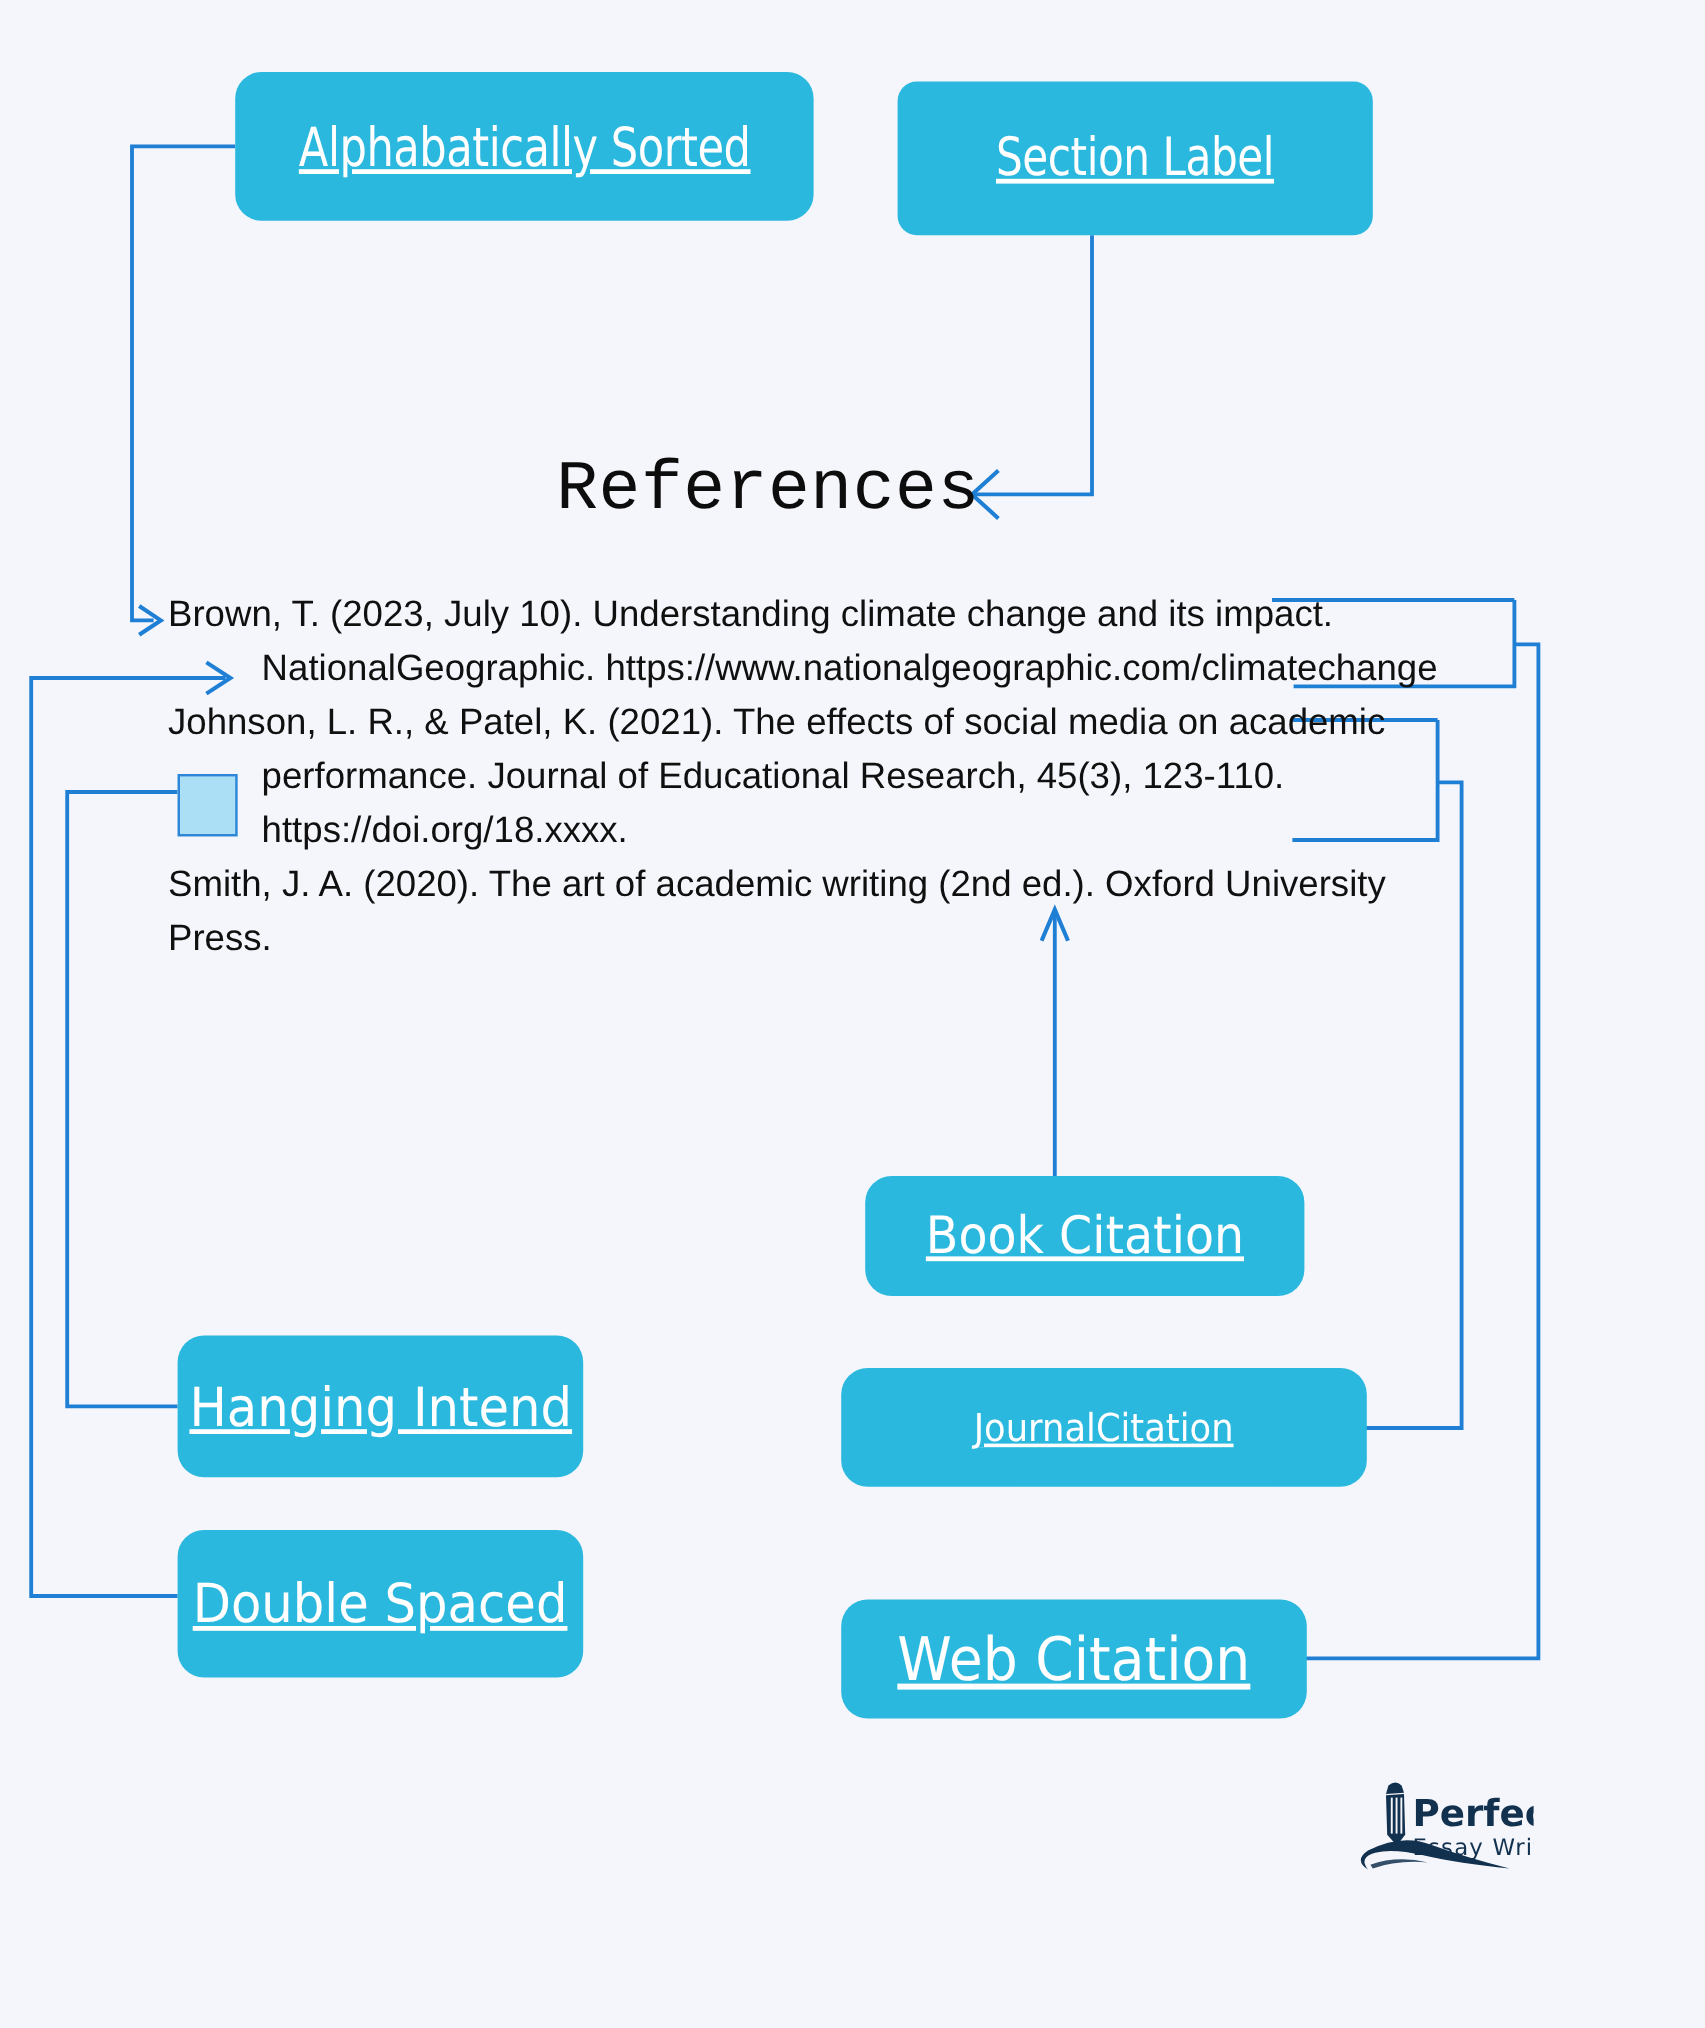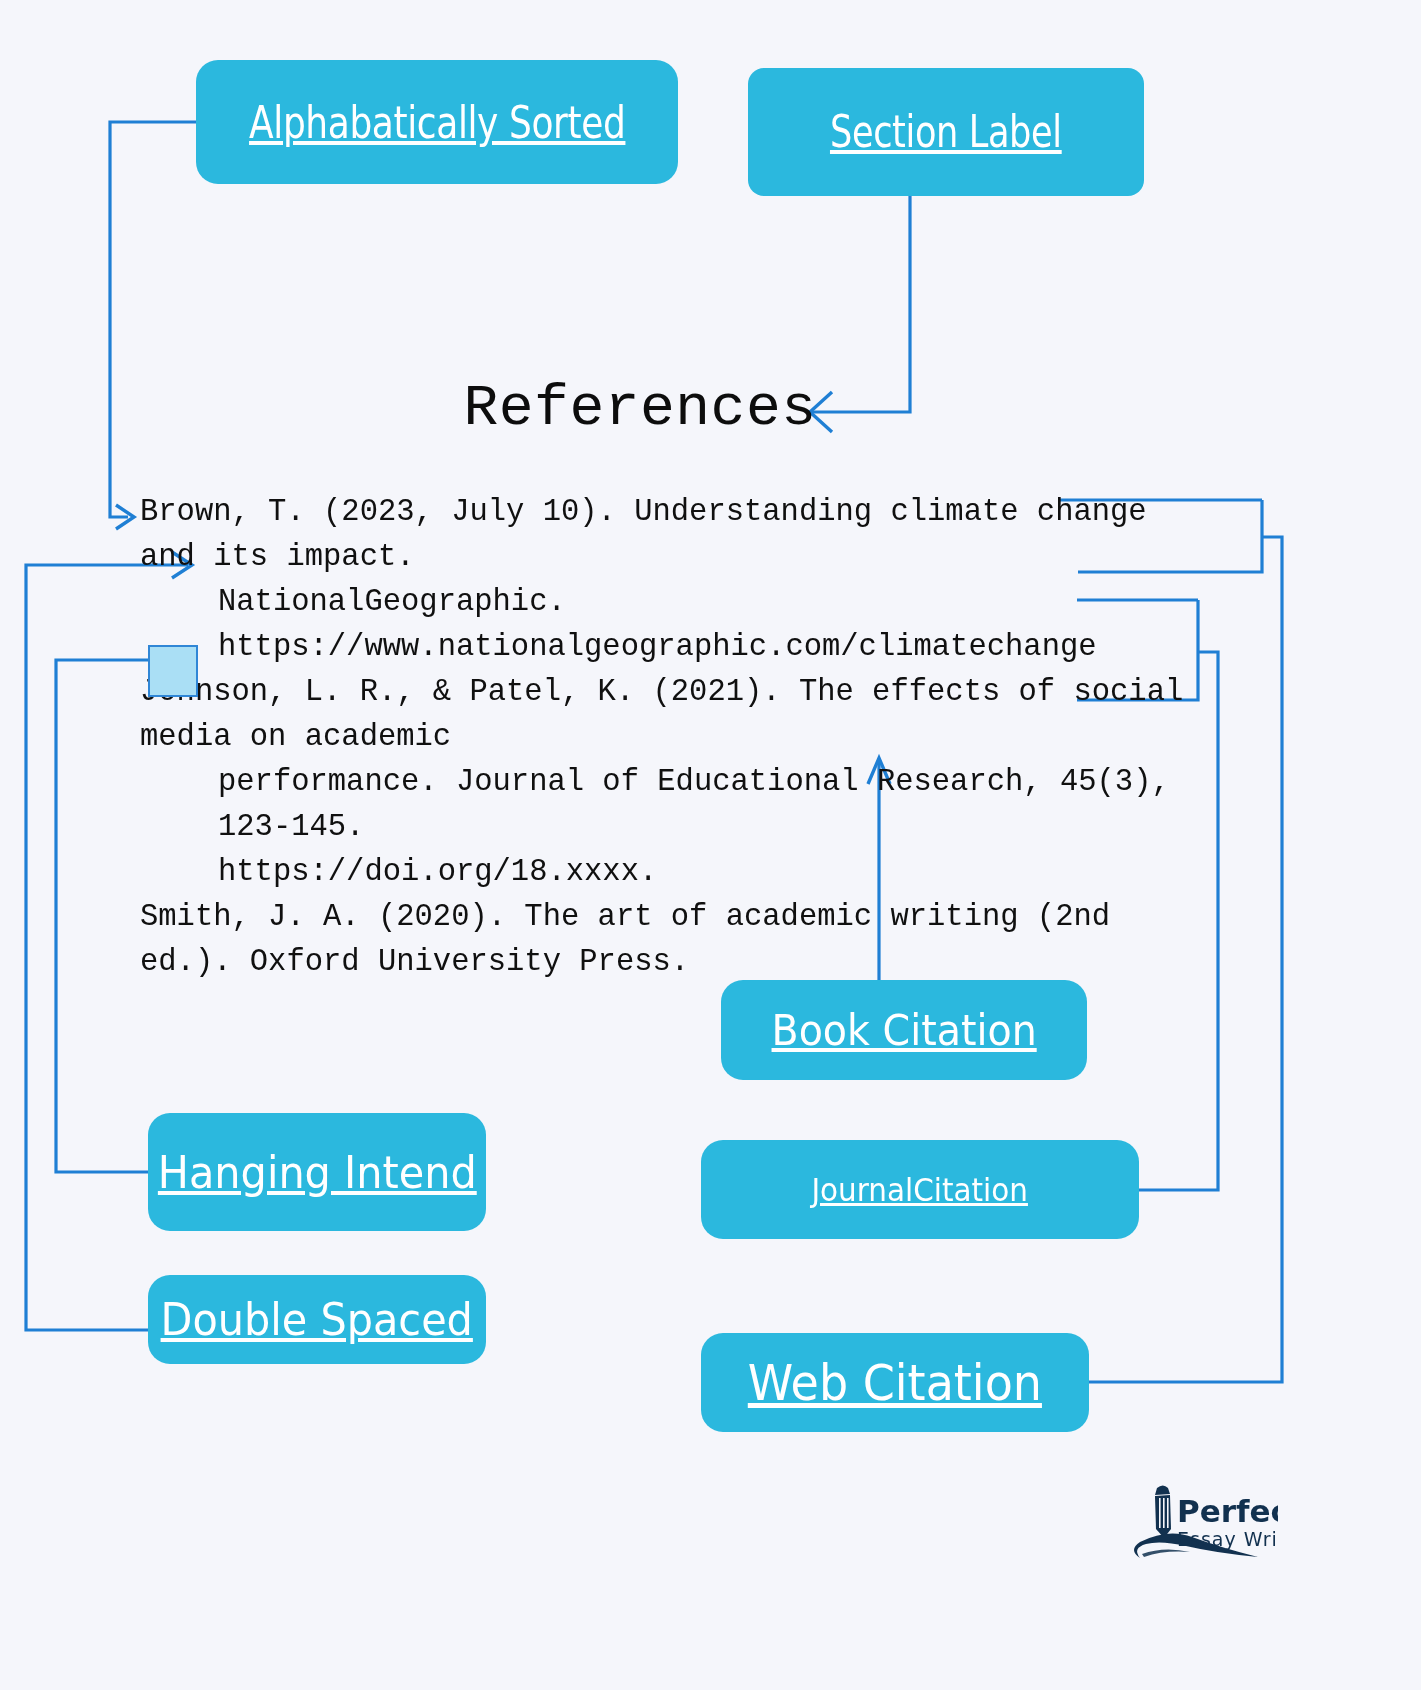--- a/index.html
+++ b/index.html
@@ -38,36 +38,36 @@
   
   .wide span{
     font-family:"DejaVu Sans",sans-serif;
     transform:scaleX(.92);
     transform-origin:center;
   }
 
   #n-alpha{left:196px;top:60px;width:482px;height:124px;font-size:45px;}
   #n-section{left:748px;top:68px;width:396px;height:128px;font-size:44px;border-radius:16px;}
   #n-hanging{left:148px;top:1113px;width:338px;height:118px;font-size:45px;}
-  #n-double{left:148px;top:1275px;width:338px;height:89px;font-size:45px;}
+  #n-double{left:148px;top:1275px;width:338px;height:123px;font-size:45px;}
   #n-book{left:701px;top:980px;width:366px;height:100px;font-size:43px;margin-left:20px;}
   #n-journal{left:701px;top:1140px;width:438px;height:99px;font-size:32px;}
   #n-web{left:701px;top:1333px;width:388px;height:99px;font-size:50px;}
 
   #ref-title{
     position:absolute;left:0;top:376px;width:1280px;
     text-align:center;
     font-family:Liberation Mono, monospace;
     font-size:58px;color:#0d0d0d;
     letter-spacing:.5px;
   }
 
   #reflist{
     position:absolute;left:140px;top:490px;width:1070px;
-    font-family:Liberation Mono, monospace;
+    font-family:Liberation Sans, sans-serif;
     font-size:30.5px;
     color:#101010;
     line-height:45px;
   }
   #reflist .ref{margin:0 0 0 0;}
   #reflist .ind{display:block;padding-left:78px;}
 
   
   #indent-marker{
     position:absolute;left:148px;top:645px;width:50px;height:52px;
@@ -143,21 +143,21 @@
 
   <div id="ref-title">References</div>
 
   <div id="reflist">
     <div class="ref">
       <span>Brown, T. (2023, July 10). Understanding climate change and  its impact.</span>
       <span class="ind">NationalGeographic. https://www.nationalgeographic.com/climatechange</span>
     </div>
     <div class="ref">
       <span>Johnson, L. R., &amp; Patel, K. (2021). The effects of social media on academic</span>
-      <span class="ind">performance.  Journal of Educational Research, 45(3), 123-145.</span>
+      <span class="ind">performance.  Journal of Educational Research, 45(3), 123-110.</span>
       <span class="ind">https://doi.org/18.xxxx.</span>
     </div>
     <div class="ref">
       <span>Smith, J. A. (2020). The art of academic writing (2nd ed.). Oxford University Press.</span>
     </div>
   </div>
 
   <div id="indent-marker"></div>
 
   <div id="logo">

